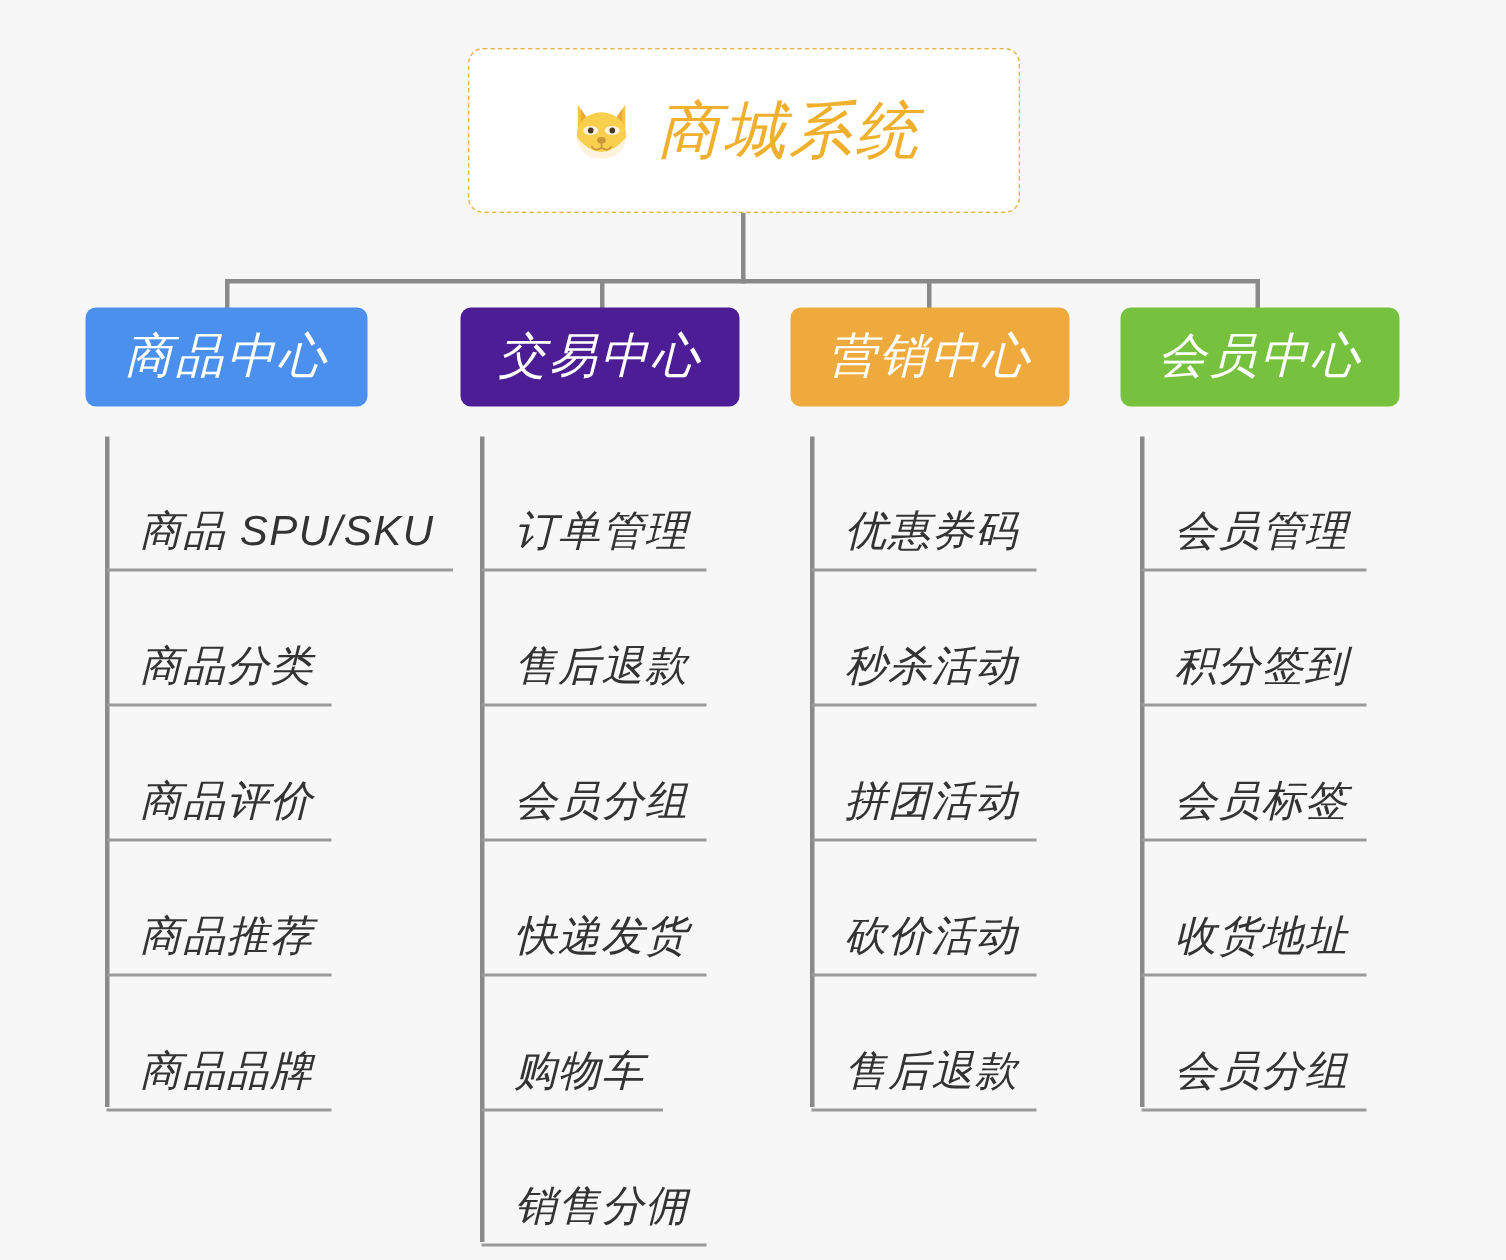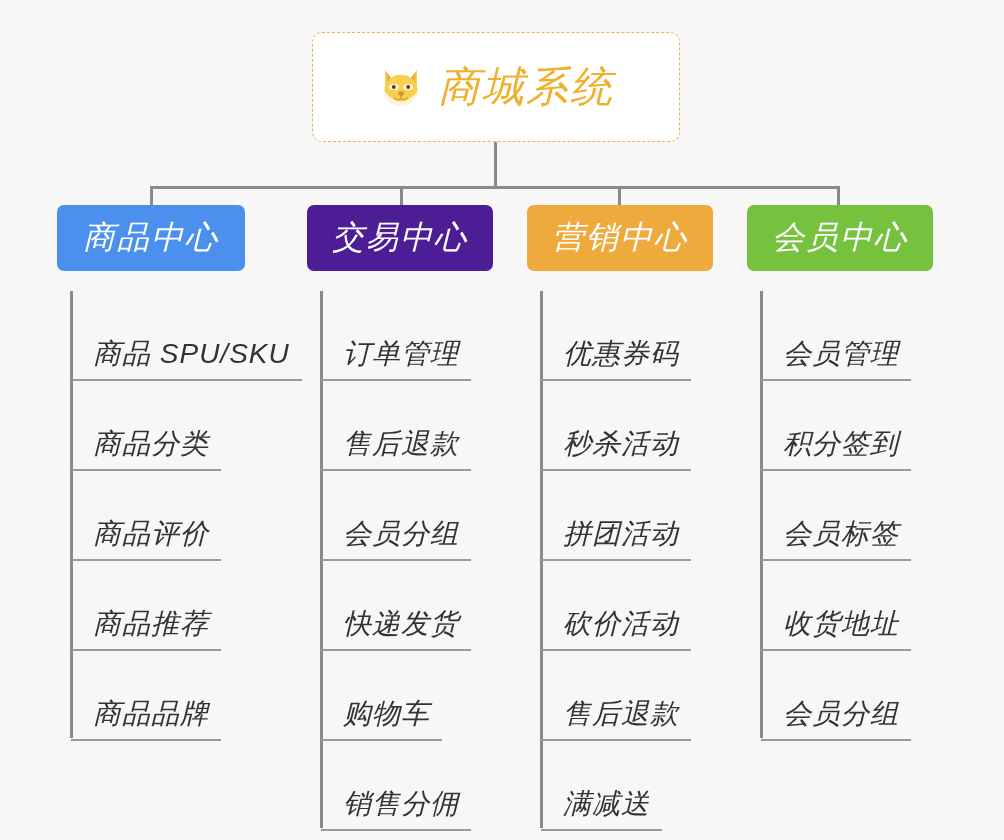--- a/index.html
+++ b/index.html
@@ -202,23 +202,20 @@
       </div>
       <div class="leaf">
         <span class="leaf-label">拼团活动</span>
       </div>
       <div class="leaf">
         <span class="leaf-label">砍价活动</span>
       </div>
       <div class="leaf">
         <span class="leaf-label">售后退款</span>
       </div>
-      <div class="leaf">
-        <span class="leaf-label">满减送</span>
-      </div>
     </div>
   </div>
 
   <div class="column" style="left:747px; width:186px;">
     <div class="col-header" style="background: rgb(118, 194, 63);">会员中心</div>
     <div class="leaf-list">
       <div class="leaf-trunk" style="background: rgb(138, 138, 138);"></div>
       <div class="leaf">
         <span class="leaf-label">会员管理</span>
       </div>

